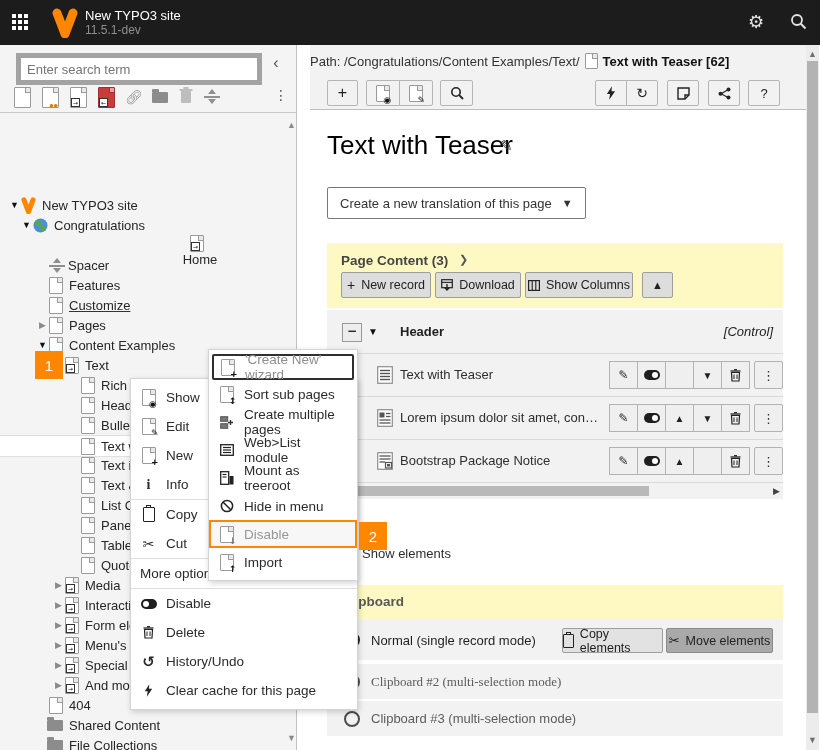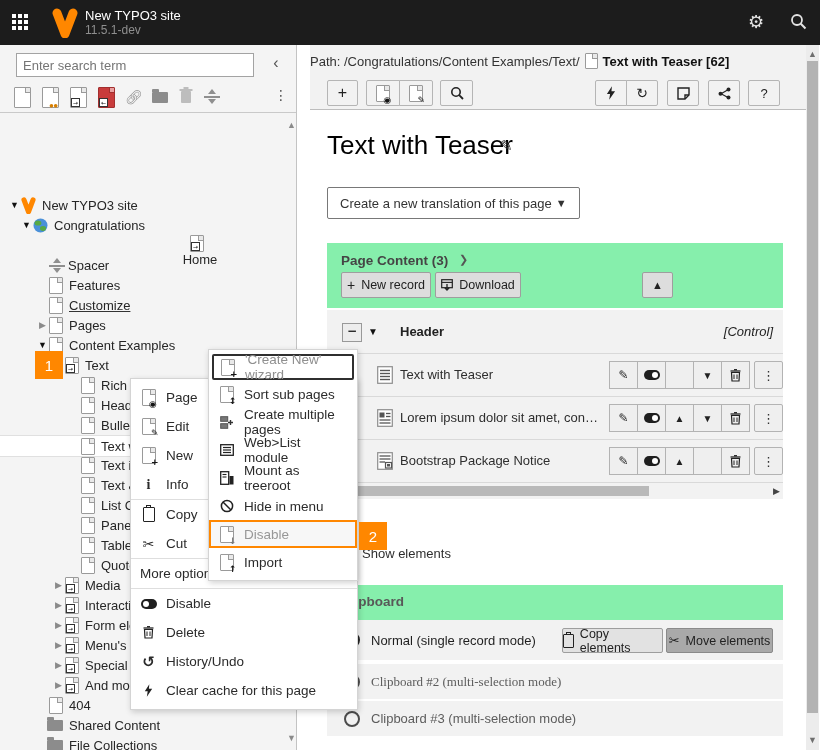--- a/index.html
+++ b/index.html
@@ -10,21 +10,21 @@
   .gridicon{position:absolute;left:12px;top:14px;width:18px;height:18px;display:grid;
     grid-template-columns:repeat(3,4px);grid-template-rows:repeat(3,4px);gap:2px;}
   .gridicon b{background:#fff;}
   .t3logo{position:absolute;left:52px;top:8px;}
   .tb-title{position:absolute;left:85px;top:8px;color:#fff;font-size:13px;}
   .tb-ver{position:absolute;left:85px;top:23px;color:#8f8f8f;font-size:12px;}
   .tb-gear{position:absolute;left:748px;top:12px;color:#e3e3e3;font-size:18px;line-height:20px;cursor:pointer;}
   .tb-search{position:absolute;left:790px;top:13px;cursor:pointer;}
   
   .sidebar{position:absolute;left:0;top:45px;width:296px;height:705px;background:#f4f4f4;border-right:1px solid #c3c3c3;}
-  .srch{position:absolute;left:16px;top:8px;width:224px;height:22px;border:1px solid #a3a3a3;background:#fff;
+  .srch{position:absolute;left:16px;top:8px;width:224px;height:22px;border:5px solid #a3a3a3;background:#fff;
     font:13px "Liberation Sans",sans-serif;color:#333;padding:0 6px;}
   .srch::placeholder{color:#757575;}
   .collapse{position:absolute;left:266px;top:9px;width:20px;height:22px;color:#555;font-size:16px;text-align:center;cursor:pointer;}
   .icrow{position:absolute;left:0;top:38px;width:296px;height:32px;}
   .icrow .ic{position:absolute;top:4px;}
   .hdrline{position:absolute;left:0;top:67px;width:296px;border-top:1px solid #c9c9c9;}
   .tree{position:absolute;left:0;top:68px;width:296px;height:637px;overflow:hidden;}
   .trow{position:absolute;left:0;width:296px;height:20px;display:flex;align-items:center;white-space:nowrap;cursor:pointer;}
   .trow.sel{background:#fff;border-top:1px solid #e0e0e0;border-bottom:1px solid #e0e0e0;}
   .exp{display:inline-block;width:13px;font-size:9px;color:#111;text-align:center;flex:none;}
@@ -54,25 +54,25 @@
   .toolbar{position:absolute;left:0;top:32px;width:496px;height:33px;background:#f2f2f2;border-bottom:1px solid #bdbdbd;box-sizing:border-box;}
   .tbtn{position:absolute;top:3px;height:26px;background:#f2f2f2;border:1px solid #b5b5b5;border-radius:2px;
     display:flex;align-items:center;justify-content:center;box-sizing:border-box;cursor:pointer;color:#222;}
   .tgroup{position:absolute;top:3px;height:26px;display:flex;}
   .tgroup .tbtn{position:static;border-radius:0;margin-left:-1px;}
   .tgroup .tbtn:first-child{border-radius:2px 0 0 2px;margin-left:0;}
   .tgroup .tbtn:last-child{border-radius:0 2px 2px 0;}
   .h1{position:absolute;left:17px;top:85px;font-size:26px;color:#000;font-weight:400;}
   .h1pencil{position:absolute;left:190px;top:92px;font-size:15px;color:#333;cursor:pointer;}
   .transbtn{position:absolute;left:17px;top:142px;height:30px;padding:0 12px;border:1px solid #787878;border-radius:2px;
-    background:#fff;display:flex;align-items:center;gap:4px;font-size:13px;color:#333;cursor:pointer;}
+    background:#fff;display:flex;align-items:center;gap:10px;font-size:13px;color:#333;cursor:pointer;}
   .chev{font-size:11px;color:#333;}
   
   .panel{position:absolute;left:17px;width:456px;}
-  .phead{background:#86efac;position:relative;}
+  .phead{background:#fef9c3;position:relative;}
   .ptitle{font-weight:bold;color:#454545;font-size:13.5px;}
   .pbtn{position:absolute;height:26px;background:#ddd;border:1px solid #9e9e9e;border-radius:2px;
     display:flex;align-items:center;justify-content:center;gap:6px;box-sizing:border-box;font-size:12.5px;color:#222;cursor:pointer;}
   .tblhead{position:relative;height:43px;background:#f2f2f2;}
   .minusbtn{position:absolute;left:15px;top:13px;width:18px;height:17px;border:1px solid #999;background:#ededed;
     font:bold 12px/15px "DejaVu Sans",sans-serif;text-align:center;color:#222;cursor:pointer;}
   .caret{position:absolute;left:41px;top:16px;font-size:10px;color:#111;cursor:pointer;}
   .thl{position:absolute;left:73px;top:14px;font-weight:bold;color:#222;}
   .ctrl-lbl{position:absolute;right:10px;top:14px;font-style:italic;color:#222;}
   .crow{position:relative;height:42px;background:#f2f2f2;border-top:1px solid #d9d9d9;}
@@ -403,20 +403,28 @@
             <span>New record</span>
           </div>
         <div class="pbtn" style="left:108px;top:29px;width:86px;">
           <svg width="12" height="12" viewBox="0 0 12 12">
               <rect x="0.7" y="0.7" width="10.6" height="8" fill="none" stroke="#222" stroke-width="1.2"></rect>
               <line x1="0.7" y1="3.4" x2="11.3" y2="3.4" stroke="#222" stroke-width="1.1"></line>
               <path d="M6 5 V11 M3.8 8.8 L6 11 L8.2 8.8" stroke="#222" stroke-width="1.3" fill="none"></path>
             </svg>
           <span>Download</span>
         </div>
+        <div class="pbtn" style="left:198px;top:29px;width:108px;">
+          <svg width="12" height="11" viewBox="0 0 12 11">
+              <rect x="0.6" y="0.6" width="10.8" height="9.8" fill="none" stroke="#222" stroke-width="1.2"></rect>
+              <line x1="4.2" y1="0.6" x2="4.2" y2="10.4" stroke="#222" stroke-width="1.1"></line>
+              <line x1="7.8" y1="0.6" x2="7.8" y2="10.4" stroke="#222" stroke-width="1.1"></line>
+            </svg>
+          <span>Show Columns</span>
+        </div>
         <div class="pbtn" style="left:315px;top:29px;width:31px;font-size:11px;">▲</div>
       </div>
 
       <div style="height:2px;background:#fff;"></div>
 
       <div class="tblhead">
         <div class="minusbtn">−</div>
         <span class="caret">▼</span>
         <span class="thl">Header</span>
         <span class="ctrl-lbl">[Control]</span>
@@ -569,21 +577,21 @@
     <span class="varr" style="top:690px;">▼</span>
   </div>
 
   <div class="menu" style="left:130px;top:378px;width:228px;">
     <div class="mi">
         <span class="mic">
           <i class="doc">
             <i class="bdg b" style="right:-2px;">◉</i>
           </i>
         </span>
-        <span>Page</span>
+        <span>Show</span>
       </div>
     <div class="mi">
         <span class="mic">
           <i class="doc">
             <i class="bdg b">✎</i>
           </i>
         </span>
         <span>Edit</span>
       </div>
     <div class="mi">

